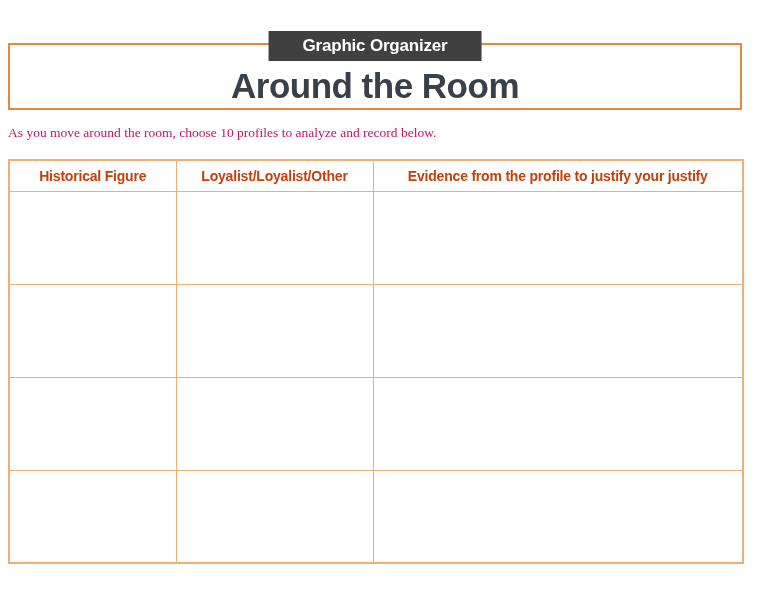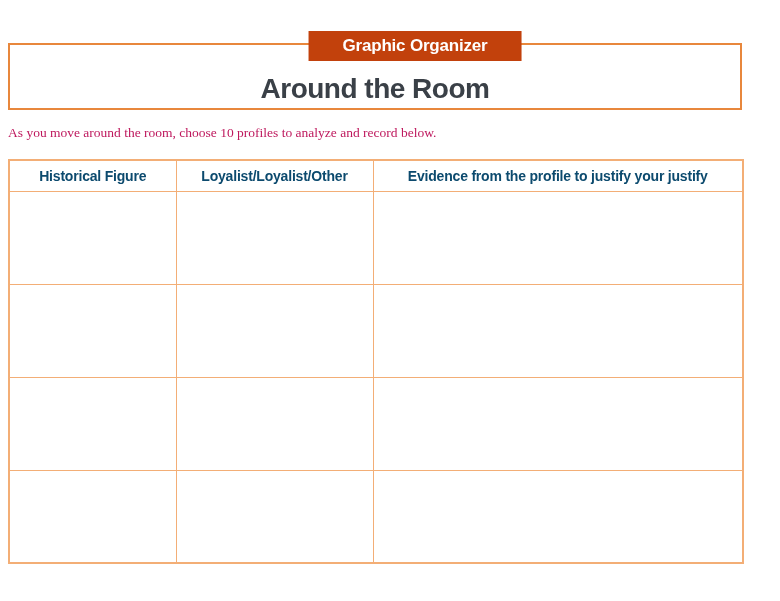--- a/index.html
+++ b/index.html
@@ -25,35 +25,34 @@
     justify-content: center;
     padding-bottom: 5px;
   }
   .badge {
     position: absolute;
     top: -14px;
     left: 50%;
     transform: translateX(-50%);
     height: 30px;
     padding: 0 34px;
-    background: #c2410c;
+    background: #404040;
     display: flex;
     align-items: center;
     justify-content: center;
     white-space: nowrap;
-    margin-left: 40px;
   }
   .badge span {
     color: #ffffff;
     font-size: 17px;
     font-weight: bold;
     letter-spacing: -0.2px;
   }
   .title {
-    font-size: 28px;
+    font-size: 35px;
     font-weight: bold;
     color: #3A4047;
     letter-spacing: -0.5px;
     line-height: 1;
     text-align: center;
   }
   .instructions {
     position: absolute;
     left: 8px;
     top: 125px;
@@ -74,21 +73,21 @@
   }
   table.organizer th,
   table.organizer td {
     border: 1px solid #F3AE76;
     background: #ffffff;
   }
   table.organizer th {
     height: 31px;
     font-size: 14px;
     font-weight: bold;
-    color: #0c4a6e;
+    color: #c2410c;
     letter-spacing: -0.2px;
     text-align: center;
     vertical-align: middle;
   }
   table.organizer td {
     height: 93px;
     vertical-align: top;
   }
   col.c1 { width: 167px; }
   col.c2 { width: 197px; }

